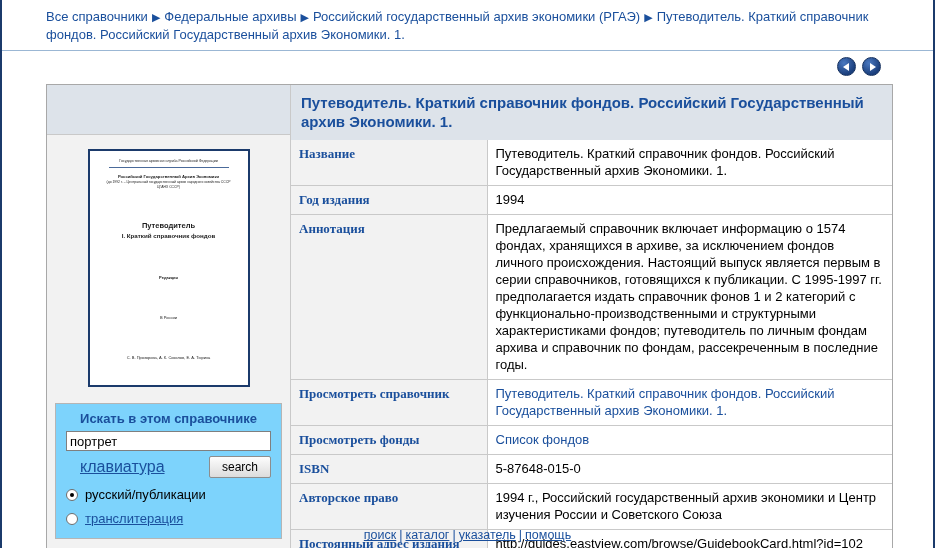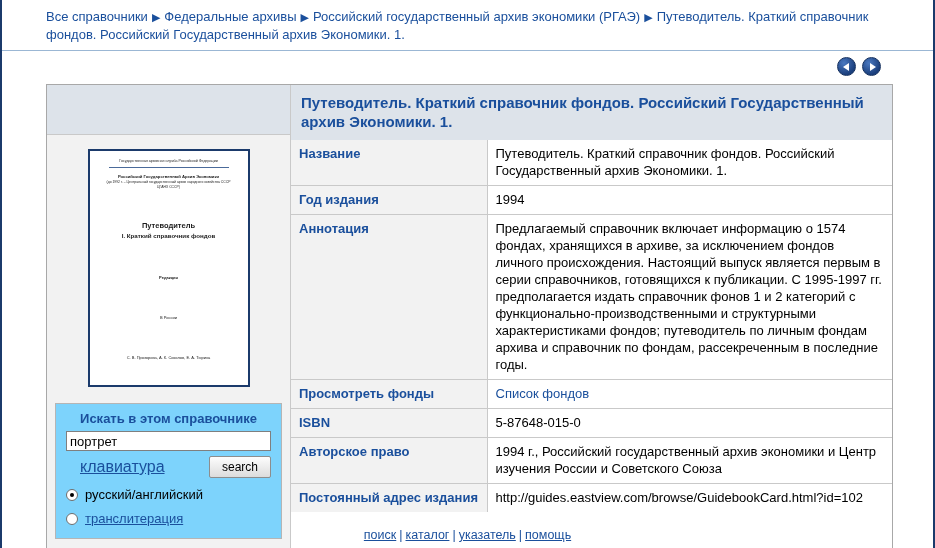--- a/index.html
+++ b/index.html
@@ -215,20 +215,21 @@
     line-height: 17px;
   }
   table.details tr:first-child td { border-top: none; }
   td.key {
     width: 196px;
     color: #1a4f9c;
     font-weight: bold;
     background: #f2f2f2;
     border-right: 1px solid #c9c9c9;
     padding-left: 10px;
+    font-family: Liberation Serif, serif;
   }
   td.val { color: #000; background: #fff; }
   td.val a { color: #1a4f9c; text-decoration: none; }
   .link-blue { color: #1a4f9c; }
   .url { font-size: 12.5px; }
 
   
   .footer {
     position: absolute;
     left: 0; right: 0;
@@ -278,21 +279,21 @@
 
       <div class="searchbox">
         <div class="search-title">Искать в этом справочнике</div>
         <input class="search-input" type="text" value="портрет" style="">
         <div class="kb-row">
           <span class="kb-link">клавиатура</span>
           <button class="search-btn">search</button>
         </div>
         <div class="radio-row">
           <span class="radio checked"></span>
-          <span class="radio-label">русский/английский</span>
+          <span class="radio-label">русский/публикации</span>
         </div>
         <div class="radio-row">
           <span class="radio"></span>
           <span class="radio-label link">транслитерация</span>
         </div>
       </div>
     </div>
 
     <div class="right-col">
       <div class="title-bar">Путеводитель. Краткий справочник фондов. Российский Государственный архив Экономики. 1.</div>
@@ -305,20 +306,26 @@
         </tr>
         <tr>
           <td class="key">Год издания</td>
           <td class="val">1994</td>
         </tr>
         <tr>
           <td class="key">Аннотация</td>
           <td class="val">Предлагаемый справочник включает информацию о 1574 фондах, хранящихся в архиве, за исключением фондов личного происхождения. Настоящий выпуск является первым в серии справочников, готовящихся к публикации. С 1995-1997 гг. предполагается издать справочник фонов 1 и 2 категорий с функционально-производственными и структурными характеристиками фондов; путеводитель по личным фондам архива и справочник по фондам, рассекреченным в последние годы.</td>
         </tr>
         <tr>
+          <td class="key">Просмотреть справочник</td>
+          <td class="val">
+            <a href="#" class="link-blue">Путеводитель. Краткий справочник фондов. Российский Государственный архив Экономики. 1.</a>
+          </td>
+        </tr>
+        <tr>
           <td class="key">Просмотреть фонды</td>
           <td class="val">
             <a href="#" class="link-blue">Список фондов</a>
           </td>
         </tr>
         <tr>
           <td class="key">ISBN</td>
           <td class="val">5-87648-015-0</td>
         </tr>
         <tr>

